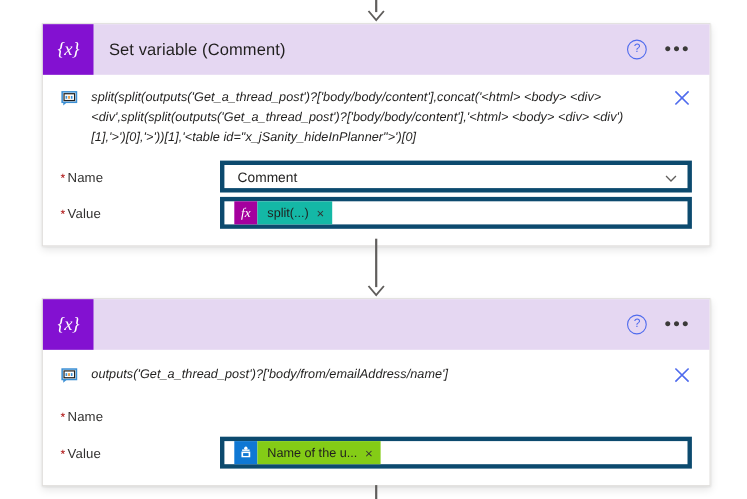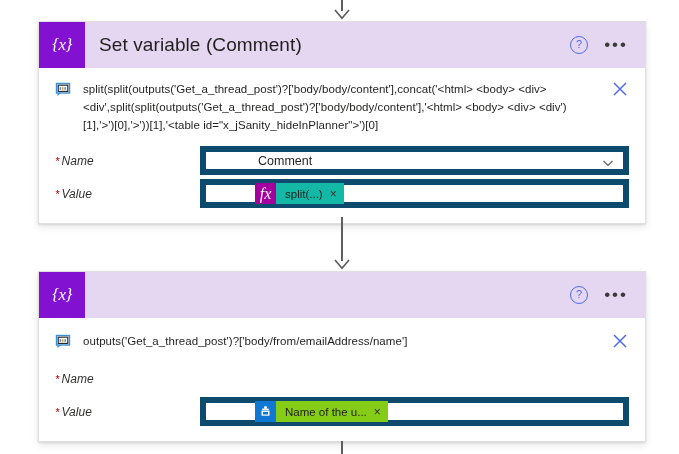--- a/index.html
+++ b/index.html
@@ -69,21 +69,21 @@
     align-items: center;
     justify-content: center;
     color: #ffffff;
     font-size: 17px;
     font-family: "Liberation Serif", serif;
     font-style: italic;
     letter-spacing: -0.5px;
   }
   .card-title {
     margin-left: 14px;
-    font-size: 19px;
+    font-size: 15px;
     color: #201f1e;
     letter-spacing: 0.1px;
   }
   .header-actions {
     margin-left: auto;
     display: flex;
     align-items: center;
     gap: 16px;
     padding-right: 17px;
   }
@@ -111,20 +111,21 @@
   .card-body {
     padding: 0;
   }
 
   
   .expr-row {
     display: flex;
     align-items: flex-start;
     padding: 12px 16px 10px 16px;
     position: relative;
+    font-style: italic;
   }
   .expr-bubble-icon {
     flex: 0 0 18px;
     width: 18px;
     height: 14px;
     margin-top: 2px;
     margin-right: 10px;
   }
   .expr-text {
     flex: 1 1 auto;
@@ -149,37 +150,35 @@
     display: flex;
     align-items: center;
     padding: 0 16px;
     height: 33px;
   }
   .field-label {
     flex: 0 0 145px;
     font-size: 12px;
     color: #323130;
     letter-spacing: 0.1px;
-    font-style: italic;
   }
   .field-label .req {
     color: #a80000;
     margin-right: 2px;
     font-size: 11px;
   }
   .field-control {
     flex: 1 1 auto;
     height: 29px;
-    border: 6px solid #0c4a6e;
+    border: 4px solid #0c4a6e;
     background: #ffffff;
     box-sizing: border-box;
     display: flex;
     align-items: center;
     position: relative;
-    padding-left: 40px;
   }
   .field-value {
     font-size: 12.5px;
     color: #201f1e;
     padding-left: 12px;
   }
   .chev {
     margin-left: auto;
     margin-right: 9px;
     width: 12px;
@@ -193,21 +192,21 @@
     height: 21px;
     margin-left: 9px;
   }
   .token-fx {
     width: 21px;
     height: 21px;
     background: #a4009e;
     color: #ffffff;
     font-family: "Liberation Serif", serif;
     font-style: italic;
-    font-size: 16px;
+    font-size: 12px;
     display: flex;
     align-items: center;
     justify-content: center;
     flex: 0 0 21px;
   }
   .token-office {
     width: 21px;
     height: 21px;
     background: #0f78d4;
     display: flex;

